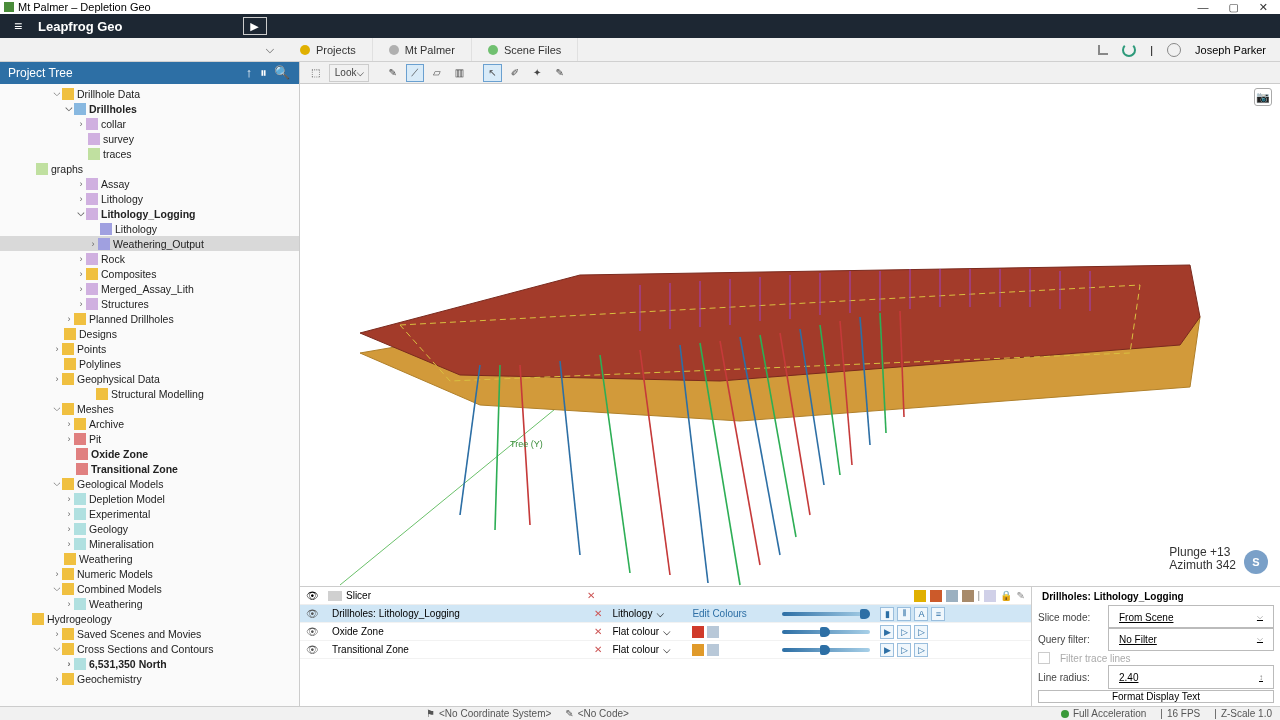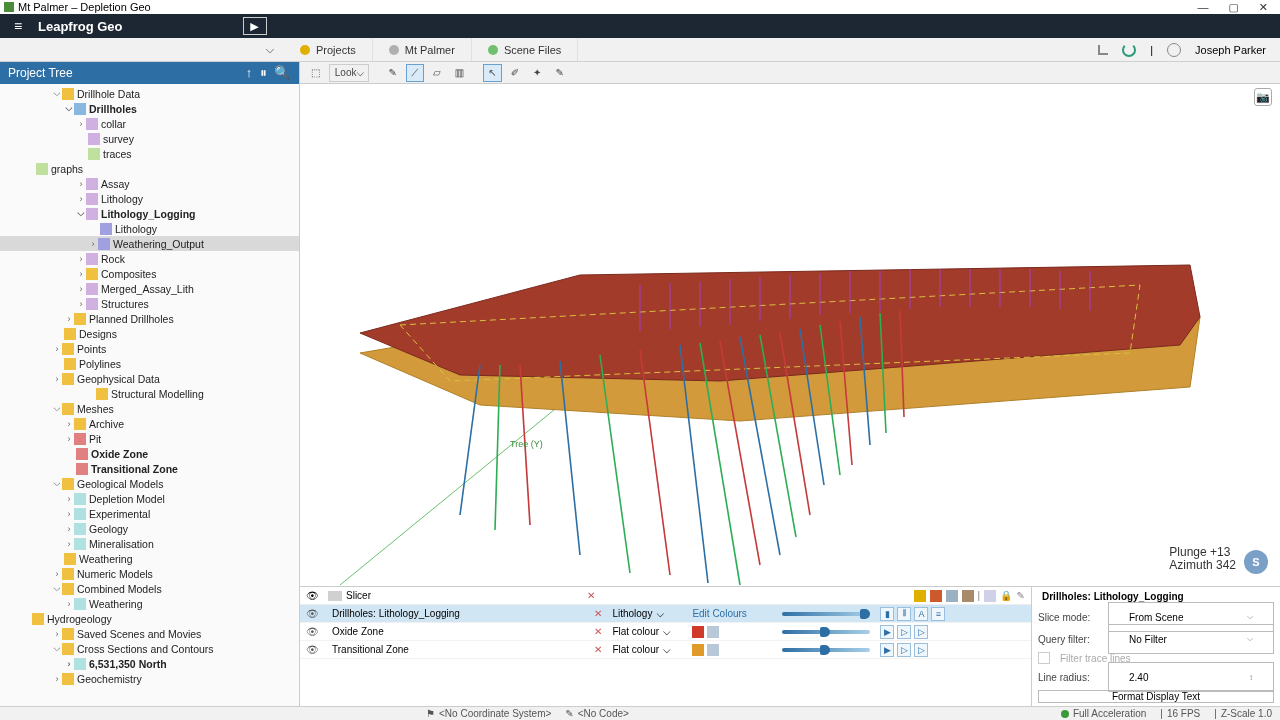--- a/index.html
+++ b/index.html
@@ -86,21 +86,21 @@
 .scene-list-row .slider { width:88px; height:4px; background:linear-gradient(to right,#2d6fa5,#a8d0e8); border-radius:2px; position:relative; margin:0 10px; }
 .scene-list-row .slider .knob { position:absolute; right:0; top:-3px; width:10px; height:10px; background:#2d6fa5; border-radius: 2px 50% 50% 2px; }
 .scene-list-row .row-btns { display:flex; gap:3px; }
 .scene-list-row .rb { width:14px; height:14px; border:1px solid #9abedd; background:#f0f7fc; display:flex; align-items:center; justify-content:center; font-size:9px; color:#2d6fa5; cursor:pointer; }
 
 
 .props-panel { width: 248px; background:#fff; padding: 4px 6px; font-size:10px; display:flex; flex-direction:column; gap:4px; }
 .props-panel .title { display:flex; align-items:center; gap:4px; font-weight:700; padding-bottom:2px; }
 .props-panel .prow { display:flex; align-items:center; gap:6px; height:18px; }
 .props-panel .prow label { width:64px; color:#444; }
-.props-panel .prow .sel { flex:1; height:30px; border:1px solid #bbb; padding:0 20px; display:flex; align-items:center; justify-content:space-between; }
+.props-panel .prow .sel { flex:1; height:24px; border:1px solid #bbb; padding:0 10px; display:flex; align-items:center; justify-content:space-between;text-decoration:underline; }
 .props-panel .prow .sel .dd { color:#888; font-size:8px; }
 .props-panel .prow.disabled { color:#aaa; }
 .props-panel .wide-btn { height:18px; border:1px solid #bbb; display:flex; align-items:center; justify-content:center; cursor:pointer; }
 
 
 .status { height:14px; background:#f1f1f1; border-top:1px solid #ccc; display:flex; align-items:center; font-size:10px; color:#555; padding:0 8px; gap:14px; }
 .status .seg { display:flex; align-items:center; gap:4px; }
 .status .spacer { flex:1; }
 
 </style>

